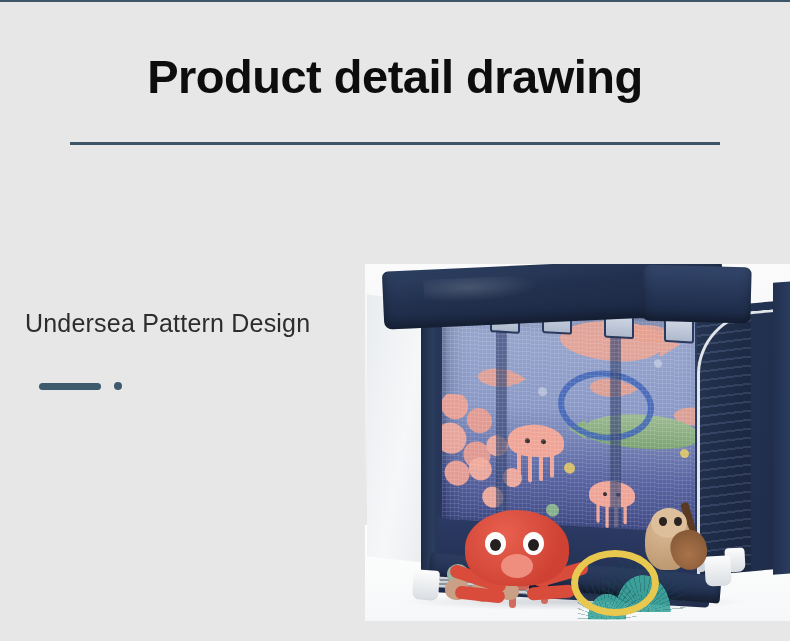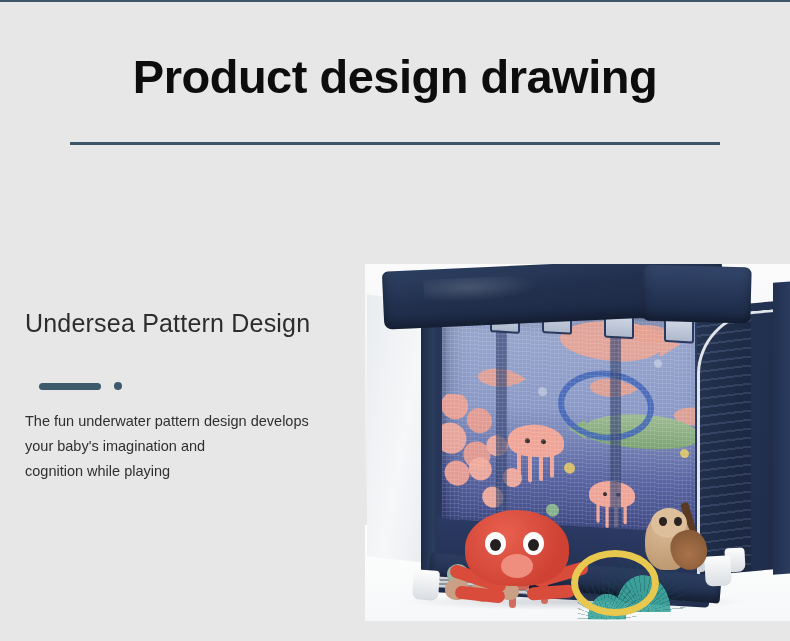--- a/index.html
+++ b/index.html
@@ -486,32 +486,29 @@
     left: 40px; top: 330px;
     width: 340px; height: 16px;
     background: radial-gradient(ellipse at 50% 50%, rgba(90,100,120,.26), rgba(255,255,255,0) 72%);
   }
 </style>
 </head>
 <body>
 
 <div class="top-rule"></div>
 
-<div class="page-title">Product design drawing</div>
+<div class="page-title">Product detail drawing</div>
 <div class="title-divider"></div>
 
 <div class="info-col">
   <div class="info-heading">Undersea Pattern Design</div>
   <div class="marker-row">
     <div class="marker-bar"></div>
     <div class="marker-dot"></div>
   </div>
-  <div class="info-body">The fun underwater pattern design develops
-your baby's imagination and
-cognition while playing</div>
 </div>
 
 <div class="photo">
   <div class="photo-inner">
 
     <div class="bg-wall"></div>
     <div class="bg-floor"></div>
 
     <div class="far-panel"></div>
     <div class="post-left"></div>

